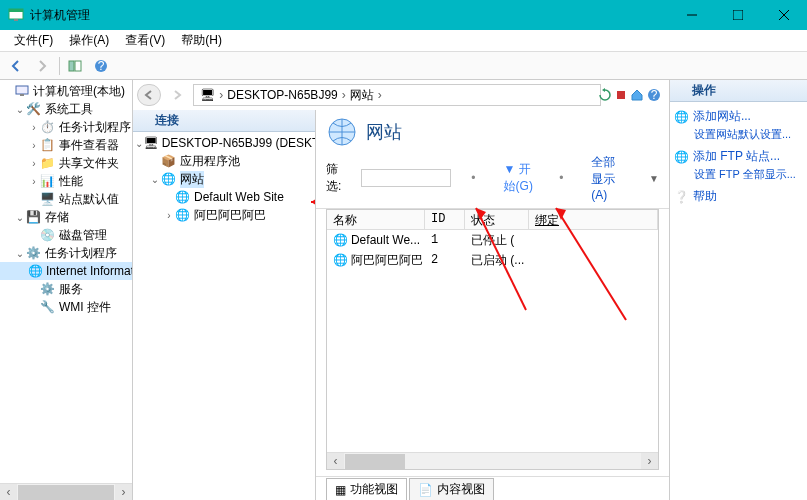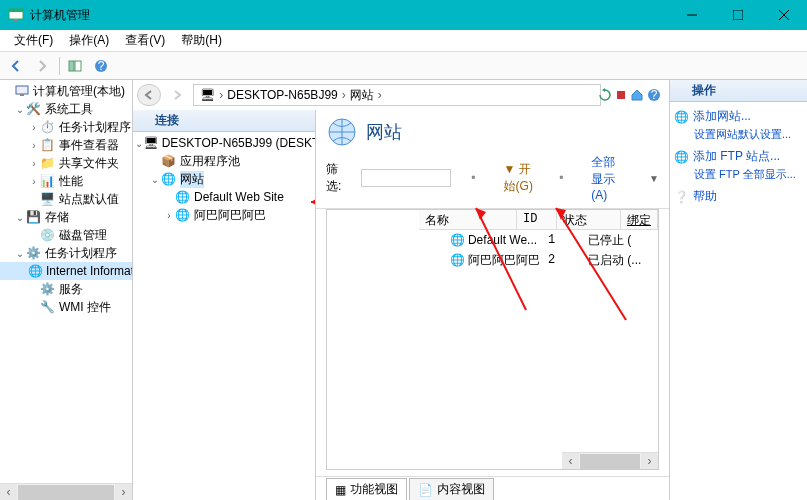--- a/index.html
+++ b/index.html
@@ -49,25 +49,25 @@
 .ci-1 { padding-left: 0px; }
 .ci-2 { padding-left: 14px; }
 .ci-3 { padding-left: 28px; }
 
 .content-pane { flex:1; display:flex; flex-direction:column; position:relative; }
 .content-title { display:flex; align-items:center; padding: 6px 10px 4px 10px; }
 .content-title .big-icon { width:32px; height:32px; margin-right:8px; }
 .content-title h2 { font-size: 18px; font-weight:normal; color:#1a4e8a; }
 .filter-bar { display:flex; align-items:center; padding: 2px 10px 6px 10px; gap:20px; border-bottom:1px solid #ddd; }
 .filter-input { width: 90px; height:18px; border:1px solid #ccc; padding-left:3px; }
-.filter-link { color:#a16207; margin-left:8px; }
+.filter-link { color:#3b82f6; margin-left:8px; }
 .filter-link.active { color:#15c; }
 .drop { font-size:10px; color:#666; margin-left:2px;}
 
-.grid { flex:1; margin: 0 10px 6px 10px; border:1px solid #ccc; display:flex; flex-direction:column;align-items:flex-end; }
+.grid { flex:1; margin: 0 10px 6px 10px; border:1px solid #ccc; display:flex; flex-direction:column; }
 .grid-head { display:flex; height:20px; background:#fafafa; border-bottom:1px solid #ddd; }
 .grid-head .col { border-right:1px solid #ddd; padding:2px 6px; }
 .grid-body { flex:1; overflow:auto; }
 .grid-row { display:flex; height:20px; align-items:center; }
 .grid-row .cell { padding:1px 6px; white-space:nowrap; overflow:hidden; text-overflow:ellipsis; display:flex; align-items:center; }
 .col-name { width: 98px; }
 .col-id { width: 40px; font-family: Liberation Mono, monospace; }
 .col-status { width: 64px; }
 .col-bind { flex:1;text-decoration:underline; }
 .grid-scroll { height:17px; background:#f0f0f0; border-top:1px solid #ddd; display:flex; justify-content:space-between; }

